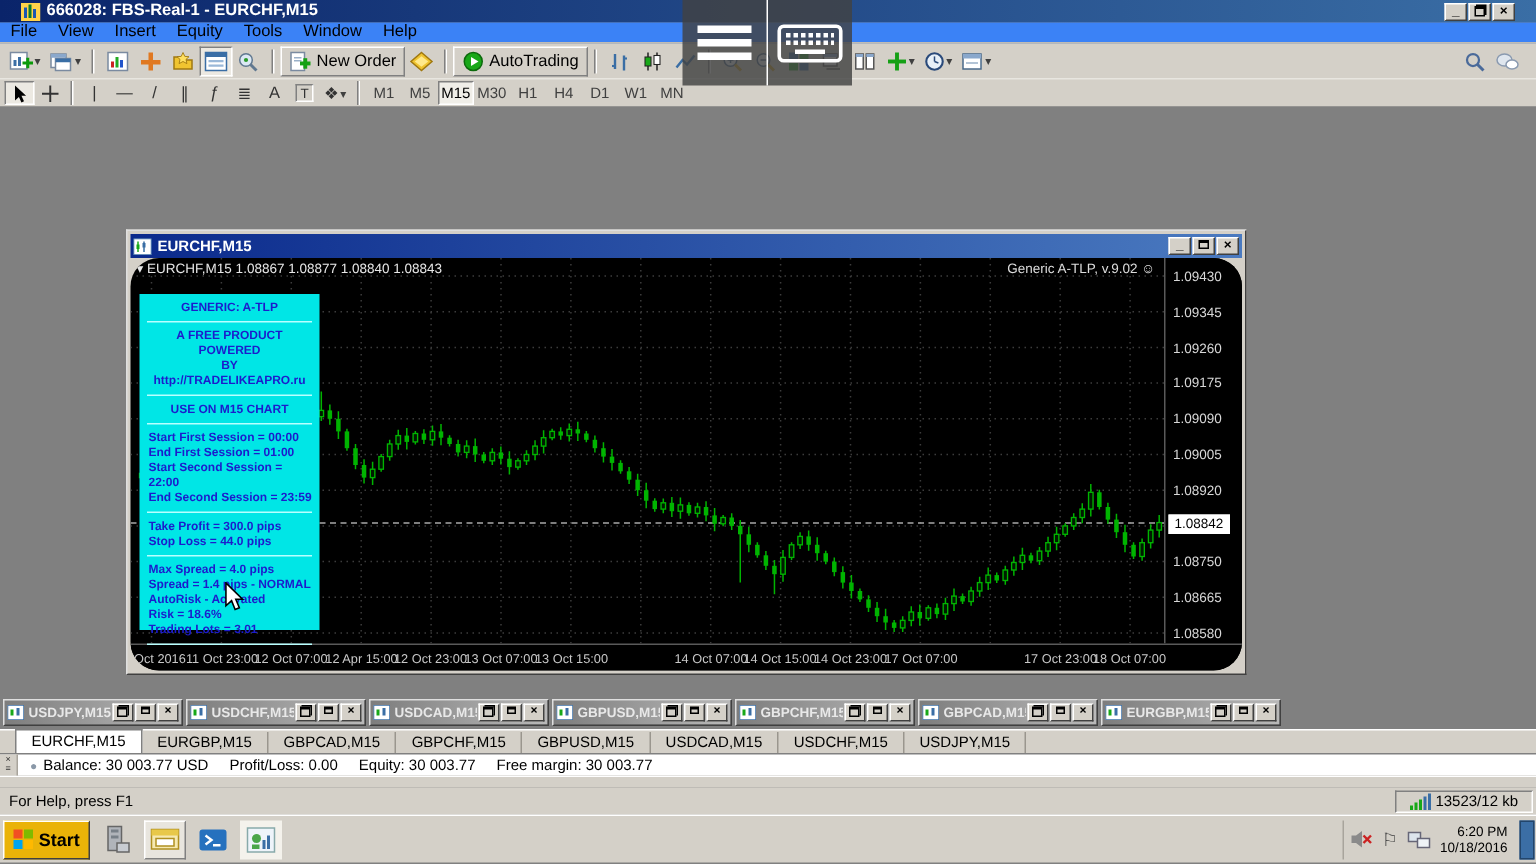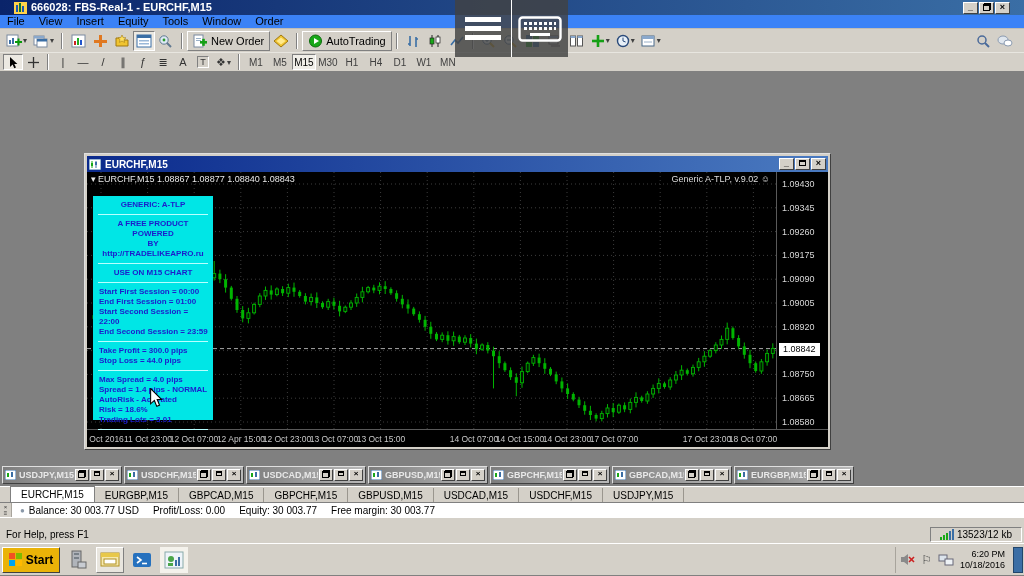--- a/index.html
+++ b/index.html
@@ -39,21 +39,21 @@
   #rec-overlay .divider { width:2px; background:#fff; height:100%; }
   .hamburger div { width:36px; height:5px; background:#fff; margin:4px 0; }
 
   
   #mdi { position:relative; height:415px; background:#808080; overflow:hidden; }
 
   
   #chartwin { position:absolute; left:84px; top:82px; width:747px; height:297px; background:#d4d0c8; border:1px solid; border-color:#dfdfdf #404040 #404040 #dfdfdf; padding:2px; }
   #chartwin .cw-title { height:16px; background:linear-gradient(90deg,#0b2a8c,#4a7ac0); display:flex; align-items:center; padding:0 2px; }
   #chartwin .cw-title .ttl { color:#fff; font-size:10px; font-weight:bold; margin-left:4px; flex:1; }
-  #chart-canvas { position:relative; width:741px; height:275px; background:#000; overflow:hidden; }
+  #chart-canvas { position:relative; width:741px; height:275px; background:#000; overflow:hidden;border-radius:19px; }
   #plot-svg { position:absolute; left:0; top:0; }
   #price-scale { position:absolute; right:0; top:0; width:52px; height:257px; border-left:1px solid #5a5a5a; background:#000; }
   .price-lbl { position:absolute; left:5px; font-size:9px; color:#d8d8d8; white-space:nowrap; }
   #cur-price { position:absolute; left:2px; background:#fff; color:#000; font-size:9px; padding:0 3px 1px 3px; border:1px solid #fff; }
   #time-scale { position:absolute; left:0; bottom:0; width:741px; height:18px; background:#000; border-top:1px solid #5a5a5a; }
   .time-lbl { position:absolute; top:4px; width:58px; text-align:center; font-size:8.5px; color:#c8c8c8; white-space:nowrap; }
   #ohlc-line { position:absolute; left:4px; top:2px; font-size:9px; color:#e8e8e8; z-index:3; }
   #ea-version { position:absolute; right:58px; top:2px; font-size:9px; color:#dcdcdc; z-index:3; }
 
   
@@ -123,21 +123,21 @@
     <span class="winbtn">×</span>
   </div>
 
   <div id="menubar">
       <span class="menu-item">File</span>
       <span class="menu-item">View</span>
       <span class="menu-item">Insert</span>
       <span class="menu-item">Equity</span>
       <span class="menu-item">Tools</span>
       <span class="menu-item">Window</span>
-      <span class="menu-item">Order</span>
+      <span class="menu-item">Help</span>
     </div>
 
   <div id="toolbar1">
     <span class="tbtn">
       <svg width="16" height="14">
           <rect x="1" y="1" width="11" height="11" fill="#fff" stroke="#7a8aa0"></rect>
           <rect x="3" y="6" width="2" height="4" fill="#3a6ea5"></rect>
           <rect x="6" y="4" width="2" height="6" fill="#3a6ea5"></rect>
           <rect x="9" y="7" width="7" height="2" fill="#0a9a0a"></rect>
           <rect x="11.5" y="4.5" width="2" height="7" fill="#0a9a0a"></rect>

